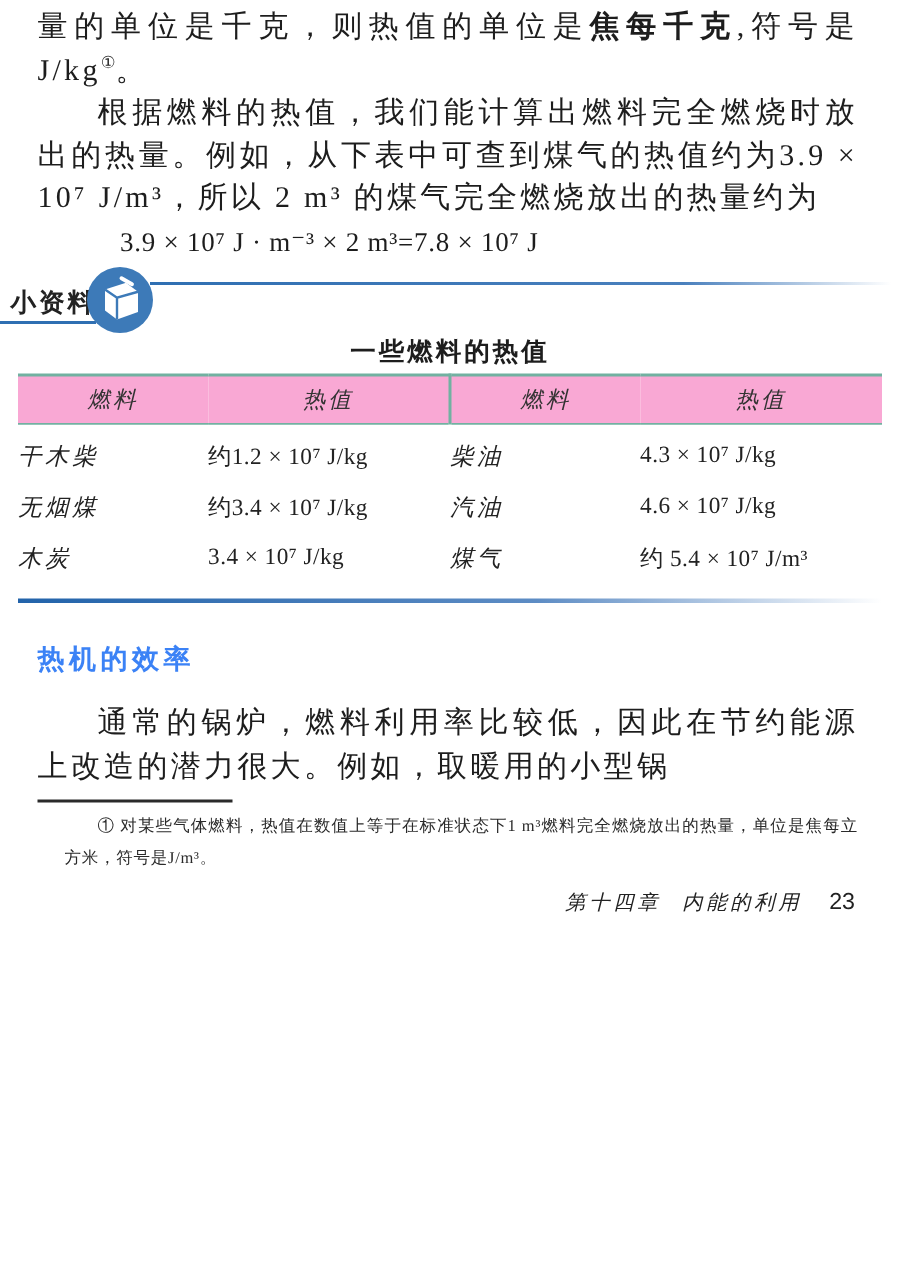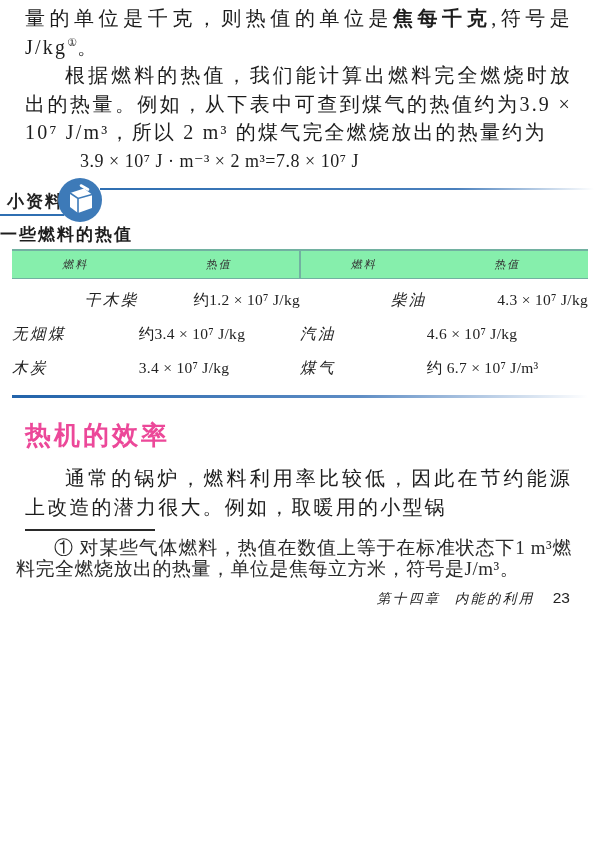--- a/index.html
+++ b/index.html
@@ -16,39 +16,39 @@
 
   
   .sidebar-head{position:relative;height:46px;margin-top:4px;}
   .sidebar-label{position:absolute;left:7px;top:13px;font-size:17px;letter-spacing:2px;
                  font-family:"Liberation Sans","DejaVu Sans",sans-serif;color:#222;font-weight:bold;}
   .sidebar-icon{position:absolute;left:57px;top:0;width:46px;height:46px;}
   .line-top{position:absolute;left:100px;right:6px;top:11px;height:2.5px;
             background:linear-gradient(90deg,#2f6fb2 0%,#4a80bd 72%,#ffffff 100%);}
   .line-bottom{position:absolute;left:0;top:37px;width:64px;height:2.5px;background:#2f6fb2;}
 
-  .table-title{text-align:left;font-size:17px;font-weight:bold;letter-spacing:2px;
+  .table-title{text-align:center;font-size:17px;font-weight:bold;letter-spacing:2px;
                font-family:"Liberation Sans","DejaVu Sans",sans-serif;line-height:24px;margin-bottom:2px;}
   table.fuel{width:576px;margin:0 auto;border-collapse:collapse;}
-  table.fuel th{background:#86efac;border-top:2.5px solid #72b1a1;border-bottom:1.5px solid #72b1a1;
-                font-weight:normal;font-style:italic;font-size:11px;letter-spacing:2px;
+  table.fuel th{background:#f9a8d4;border-top:2.5px solid #72b1a1;border-bottom:1.5px solid #72b1a1;
+                font-weight:normal;font-style:italic;font-size:15px;letter-spacing:2px;
                 padding:6px 0;color:#333;}
   table.fuel th.divider{border-right:2px solid #72b1a1;}
   table.fuel td{font-size:15.5px;padding:6.5px 0;color:#222;}
-  table.fuel tbody tr:first-child td{padding-top:11px;text-align:right;}
+  table.fuel tbody tr:first-child td{padding-top:11px;}
   td.fuel-name{padding-left:30px;font-style:italic;letter-spacing:2.5px;font-size:15px;}
   td.heat-value{letter-spacing:0.3px;}
   .closing-line{height:3px;margin:10px 12px 0 12px;
                 background:linear-gradient(90deg,#2263aa 0%,#5d8cc4 60%,#ffffff 100%);}
 
-  h2.section-heading{margin:22px 0 0 25px;font-size:26px;line-height:30px;letter-spacing:3px;
-                     color:#ec4899;font-family:"Liberation Sans","DejaVu Sans",sans-serif;font-weight:bold;}
+  h2.section-heading{margin:22px 0 0 25px;font-size:18px;line-height:30px;letter-spacing:3px;
+                     color:#3b82f6;font-family:"Liberation Sans","DejaVu Sans",sans-serif;font-weight:bold;}
   .section-body{margin-top:14px;}
   .footnote-rule{width:130px;height:0;border-top:2px solid #2a2a2a;margin:8px 0 6px 25px;}
-  .footnote{margin:0;padding:0 28px 0 16px;font-size:19px;line-height:21px;
+  .footnote{margin:0;padding:0 28px 0 43px;font-size:11px;line-height:21px;
             letter-spacing:0.5px;text-align:justify;text-indent:2em;color:#2a2a2a;}
   .footer{margin-top:10px;text-align:right;padding-right:30px;line-height:18px;}
   .footer .chap,.footer .book{font-style:italic;font-size:13.5px;letter-spacing:2.5px;color:#222;}
   .footer .book{margin-left:10px;}
   .footer .pagenum{margin-left:14px;font-size:15.5px;letter-spacing:0;
                    font-family:"Liberation Sans","DejaVu Sans",sans-serif;color:#222;}
 </style>
 </head>
 <body>
 
@@ -101,21 +101,21 @@
       <tr>
         <td class="fuel-name">无烟煤</td>
         <td class="heat-value">约3.4 × 10⁷ J/kg</td>
         <td class="fuel-name">汽油</td>
         <td class="heat-value">4.6 × 10⁷ J/kg</td>
       </tr>
       <tr>
         <td class="fuel-name">木炭</td>
         <td class="heat-value">3.4 × 10⁷ J/kg</td>
         <td class="fuel-name">煤气</td>
-        <td class="heat-value">约 6.7 × 10⁷ J/m³</td>
+        <td class="heat-value">约 5.4 × 10⁷ J/m³</td>
       </tr>
     </tbody>
   </table>
 
   <div class="closing-line"></div>
 
   <h2 class="section-heading">热机的效率</h2>
 
   <div class="text-col section-body">
     <p class="body-text indent">通常的锅炉，燃料利用率比较低，因此在节约能源上改造的潜力很大。例如，取暖用的小型锅</p>

